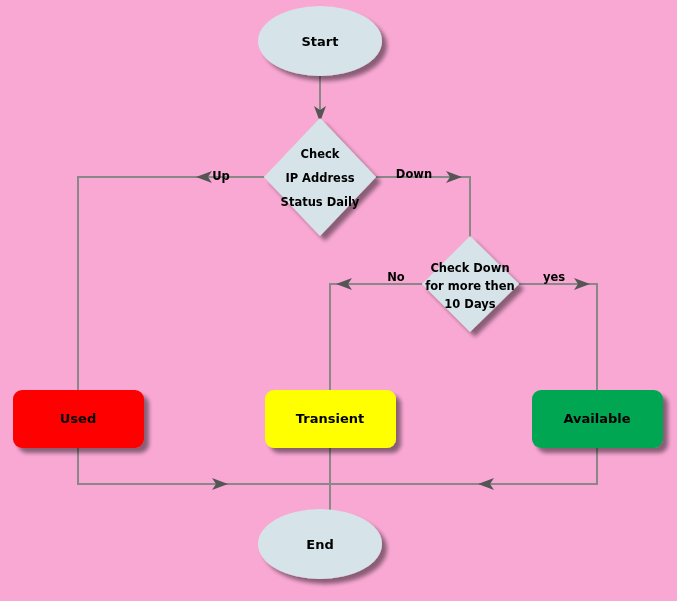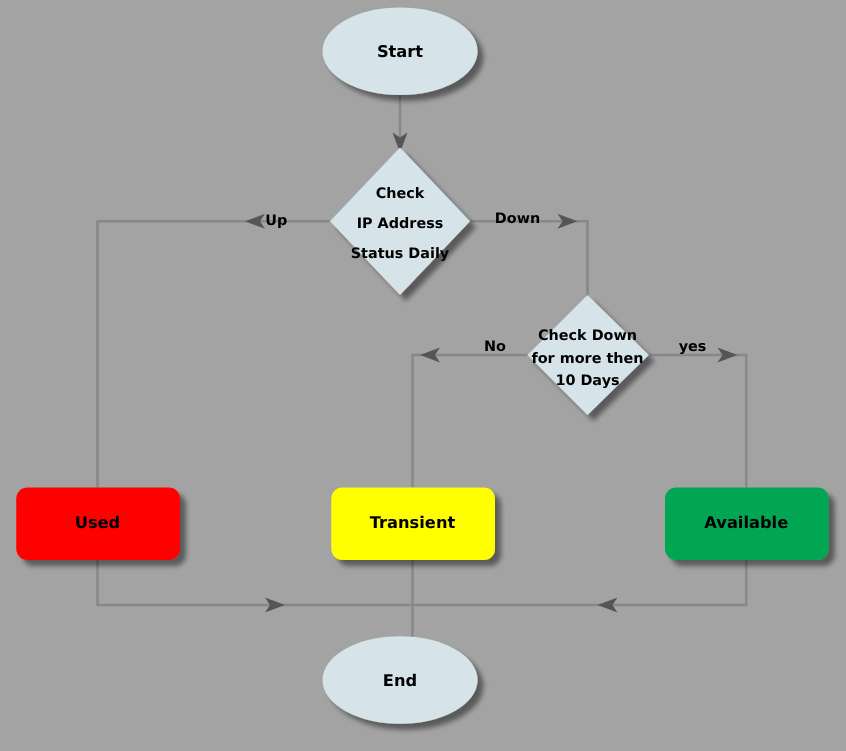--- a/index.html
+++ b/index.html
@@ -7,21 +7,21 @@
     padding: 0;
     background: #ffffff;
   }
   body {
     font-family: "DejaVu Sans", sans-serif;
   }
   #canvas {
     position: relative;
     width: 677px;
     height: 601px;
-    background: #a3a3a3;
+    background: #f9a8d4;
     overflow: hidden;
   }
   #flow-svg {
     display: block;
     width: 677px;
     height: 601px;
   }
   .node-label {
     font-family: "DejaVu Sans", sans-serif;
     font-weight: bold;

